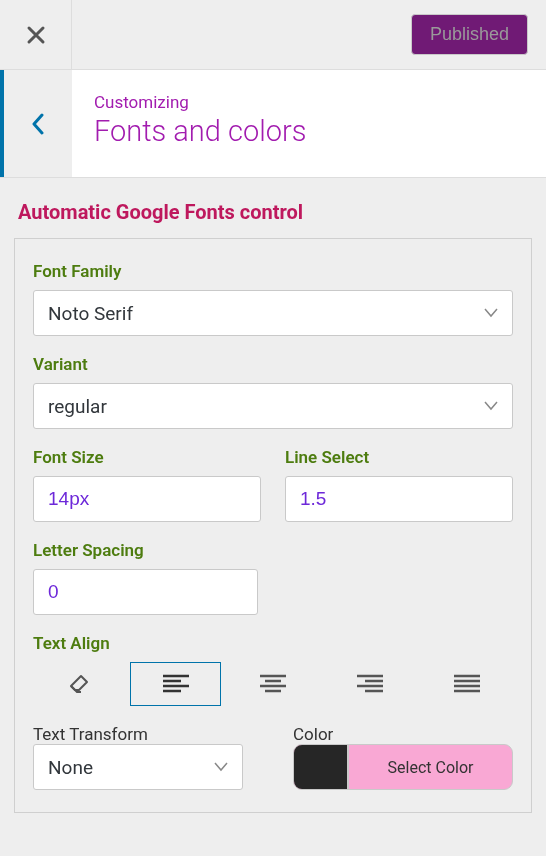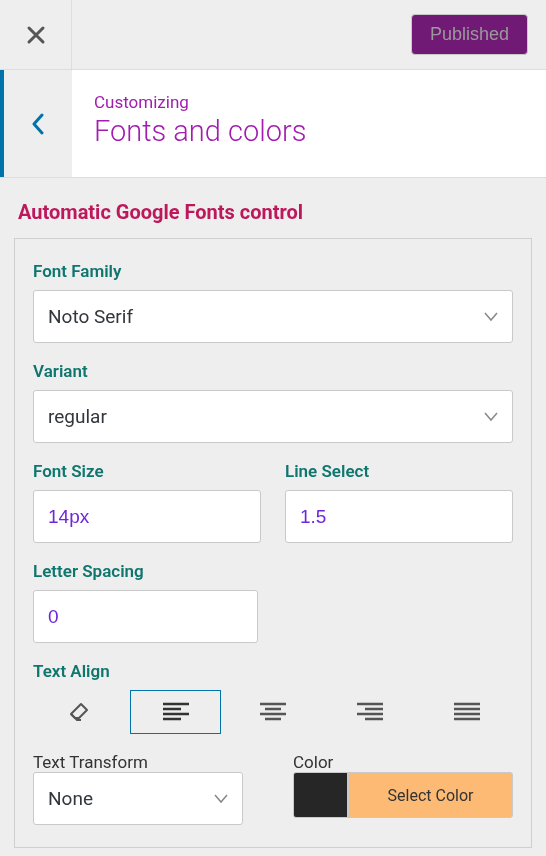--- a/index.html
+++ b/index.html
@@ -87,28 +87,28 @@
     padding: 22px 18px 22px 18px;
     background: #eeeeee;
   }
 
   .field { margin-bottom: 18px; }
   .field label,
   .field .lbl {
     display: block;
     font-weight: 600;
     font-size: 17px;
-    color: #0f766e;
+    color: #4d7c0f;
     margin-bottom: 9px;
   }
 
   .select-box,
   .text-input {
     width: 100%;
-    height: 53px;
+    height: 46px;
     background: #fff;
     border: 1px solid #c9c9c9;
     border-radius: 3px;
     padding: 0 14px;
     font-size: 19px;
     color: #32373c;
     display: flex;
     align-items: center;
     justify-content: space-between;
   }
@@ -157,24 +157,24 @@
     gap: 24px;
   }
   .bottom-row .transform-col { flex: 1; }
   .bottom-row .color-col { width: 220px; }
 
   .select-box.small { width: 210px; }
 
   .color-wrap {
     display: flex;
     border: 1px solid #c9c9c9;
-    border-radius: 3px;
+    border-radius: 9px;
     overflow: hidden;
     height: 46px;
-    background: #fdba74;
+    background: #f9a8d4;
   }
   .color-swatch {
     width: 54px;
     background: #262626;
     border-right: 1px solid #c9c9c9;
   }
   .color-btn {
     flex: 1;
     display: flex;
     align-items: center;

